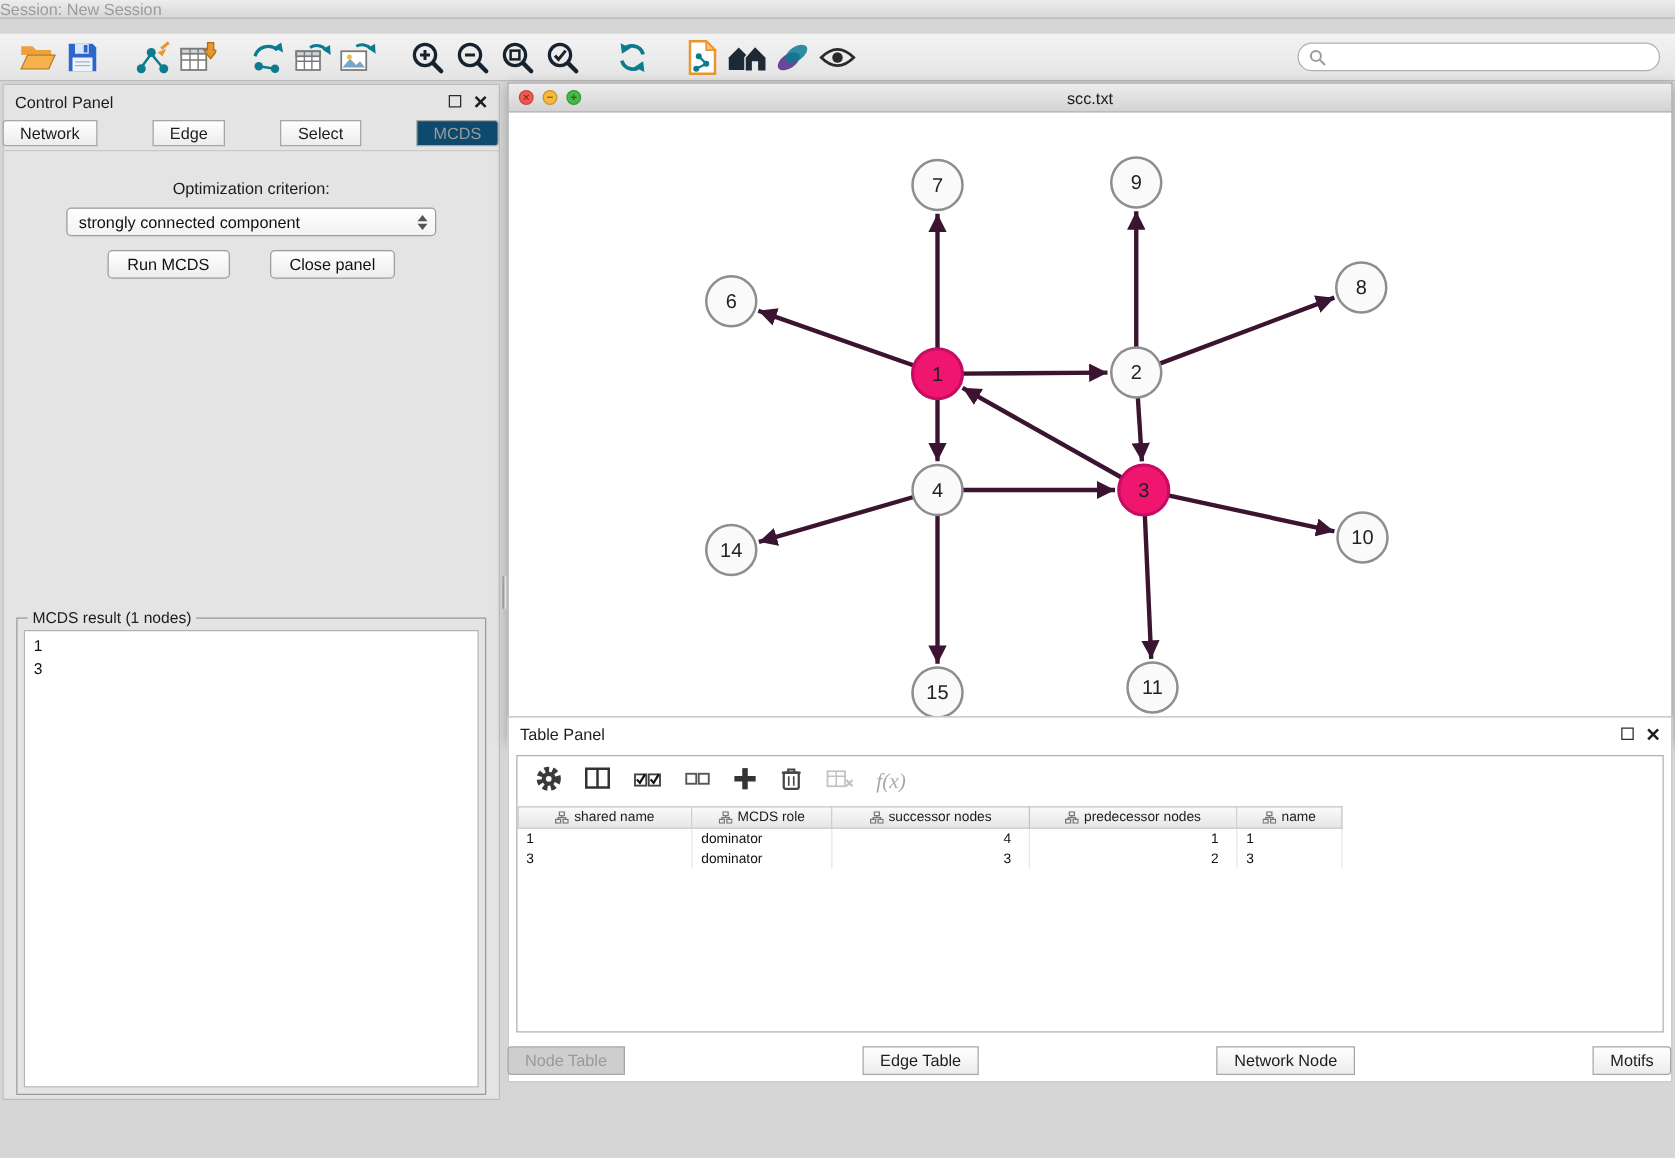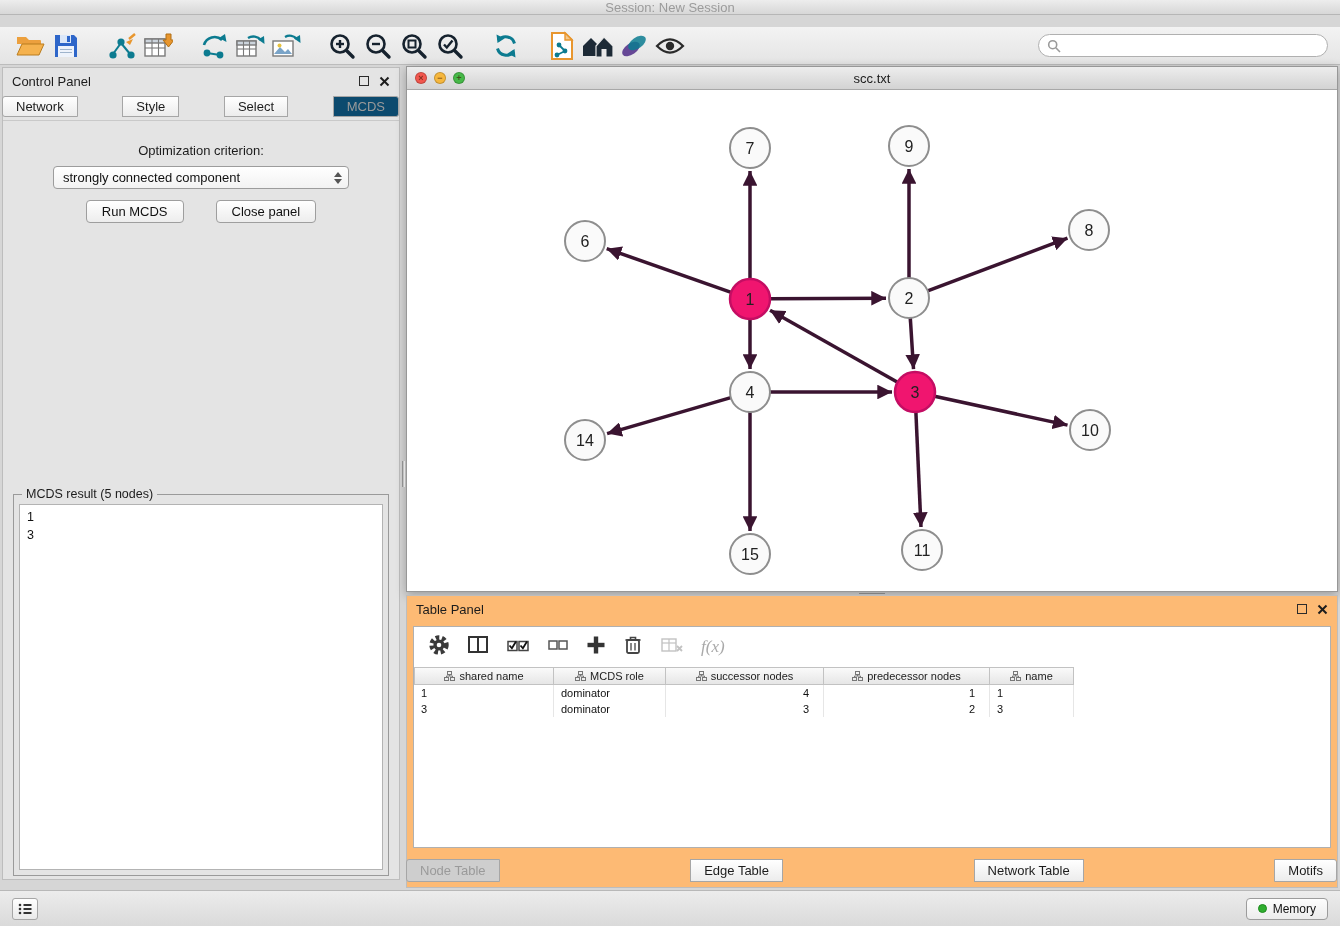--- a/index.html
+++ b/index.html
@@ -1,21 +1,21 @@
 <!DOCTYPE html>
 <html><head>
 <meta charset="utf-8">
 <style>
   *{box-sizing:border-box;margin:0;padding:0}
   html,body{width:1340px;height:926px}
   body{font-family:"Liberation Sans",sans-serif;background:#d6d6d6;position:relative;overflow:hidden;-webkit-font-smoothing:antialiased}
   .app{position:absolute;inset:0}
 
   
-  .titlebar{position:absolute;left:0;top:0;width:1340px;height:15px;background:linear-gradient(#ededed,#d7d7d7);border-bottom:1px solid #b6b6b6;display:flex;align-items:center;justify-content:center;font-size:13px;color:#9b9b9b}
+  .titlebar{position:absolute;left:0;top:0;width:1340px;height:15px;background:linear-gradient(#ededed,#d7d7d7);border-bottom:1px solid #b6b6b6;display:flex;align-items:center;font-size:13px;color:#9b9b9b}
 
   
   .toolbar{position:absolute;left:0;top:27px;width:1340px;height:38px;background:linear-gradient(#f3f3f3,#e4e4e4);border-bottom:1px solid #bcbcbc;display:flex;align-items:center;padding:0 12px}
   .tbicon{width:36px;height:32px;display:flex;align-items:center;justify-content:center;border-radius:4px}
   .tbgap{width:20px}
   .searchbox{margin-left:auto;width:290px;height:23px;border:1px solid #b0b0b0;border-radius:12px;background:#fff;display:flex;align-items:center;padding:0 8px;gap:5px}
   .searchbox input{border:none;outline:none;background:transparent;flex:1;font-size:12px;font-family:"Liberation Sans",sans-serif;color:#333}
 
   
   .control-panel{position:absolute;left:2px;top:67px;width:398px;height:813px;background:#e4e4e4;border:1px solid #bdbdbd}
@@ -52,21 +52,21 @@
   .net-titlebar{height:23px;background:linear-gradient(#ededed,#d3d3d3);border-bottom:1px solid #a8a8a8;display:flex;align-items:center;position:relative}
   .traffic{display:flex;gap:7px;margin-left:8px;z-index:2}
   .tl{width:12px;height:12px;border-radius:50%;display:flex;align-items:center;justify-content:center;font-size:9px;line-height:1;color:rgba(60,20,0,.6);font-weight:bold;border:0.5px solid rgba(0,0,0,.2)}
   .tl.red{background:#f2574e}
   .tl.yellow{background:#f6b73d}
   .tl.green{background:#46b948}
   .net-title{position:absolute;left:0;right:0;text-align:center;font-size:13px;color:#1a1a1a}
   svg.graph{display:block;width:930px;height:501px;background:#fff}
 
   
-  .table-panel{position:absolute;left:406px;top:595px;width:932px;height:293px;background:#fdba74;border:1px solid #bdbdbd}
+  .table-panel{position:absolute;left:406px;top:573px;width:932px;height:293px;background:#ffffff;border:1px solid #bdbdbd}
   .tp-body{position:absolute;left:6px;right:6px;top:30px;height:222px;background:#fff;border:1px solid #b0b0b0;overflow:hidden}
   .tp-toolbar{height:40px;display:flex;align-items:center;padding:0 14px;gap:17px}
   .tp-colheads{display:flex;height:18px}
   .tcol{display:flex;align-items:center;justify-content:center;gap:4px;font-size:11px;color:#1c1c1c;border:1px solid #c2c2c2;border-left:none;background:linear-gradient(#fafafa,#e6e6e6);white-space:nowrap;overflow:hidden}
   .tcol:first-child{border-left:1px solid #c2c2c2}
   .c0{width:140px}.c1{width:112px}.c2{width:158px}.c3{width:166px}.c4{width:84px}
   .trow{display:flex;height:16px;font-size:11px;color:#111;align-items:center}
   .tc{height:16px;line-height:16px;padding:0 7px;border-right:1px solid #e6e6e6;white-space:nowrap;overflow:hidden}
   .tc.num{text-align:right;padding-right:14px}
   .fx-label{font-family:"Liberation Serif",serif;font-style:italic;font-size:17px;color:#a9a9a9}
@@ -245,39 +245,39 @@
       <span class="panel-winbtns">
         <span class="floatbtn"></span>
         <svg class="xbtn" viewBox="0 0 11 11">
           <line x1="1.5" y1="1.5" x2="9.5" y2="9.5" stroke="#1c1c1c" stroke-width="2"></line>
           <line x1="9.5" y1="1.5" x2="1.5" y2="9.5" stroke="#1c1c1c" stroke-width="2"></line>
         </svg>
       </span>
     </div>
     <div class="cp-tabs">
       <span class="cp-tab">Network</span>
-      <span class="cp-tab">Style</span>
+      <span class="cp-tab">Edge</span>
       <span class="cp-tab">Select</span>
       <span class="cp-tab active">MCDS</span>
     </div>
     <div class="cp-divider"></div>
     <div class="opt-label">Optimization criterion:</div>
     <div class="cp-select">
       <span>strongly connected component</span>
       <span class="sel-arrows">
         <span class="tri-up"></span>
           <span class="tri-down"></span>
       </span>
     </div>
     <div class="cp-buttons">
       <button class="btn">Run MCDS</button>
       <button class="btn">Close panel</button>
     </div>
     <div class="result-group">
-      <span class="result-legend">MCDS result (5 nodes)</span>
+      <span class="result-legend">MCDS result (1 nodes)</span>
       <div class="result-list">
         <div class="result-item">1</div>
         <div class="result-item">3</div>
       </div>
     </div>
   </div>
 
   <div class="v-splitter">
       <span class="v-grip"></span>
     </div>
@@ -487,35 +487,19 @@
         <span class="tc c0">3</span>
         <span class="tc c1">dominator</span>
         <span class="tc c2 num">3</span>
         <span class="tc c3 num">2</span>
         <span class="tc c4">3</span>
       </div>
     </div>
     <div class="tp-tabs">
       <span class="tp-tab active">Node Table</span>
       <span class="tp-tab">Edge Table</span>
-      <span class="tp-tab">Network Table</span>
+      <span class="tp-tab">Network Node</span>
       <span class="tp-tab">Motifs</span>
     </div>
   </div>
 
-  <div class="statusbar">
-    <span class="listbtn">
-      <svg width="14" height="12" viewBox="0 0 14 12">
-        <circle cx="2" cy="2" r="1.3" fill="#333"></circle>
-          <rect x="5.5" y="1" width="8" height="2" fill="#333"></rect>
-        <circle cx="2" cy="6" r="1.3" fill="#333"></circle>
-          <rect x="5.5" y="5" width="8" height="2" fill="#333"></rect>
-        <circle cx="2" cy="10" r="1.3" fill="#333"></circle>
-          <rect x="5.5" y="9" width="8" height="2" fill="#333"></rect>
-      </svg>
-    </span>
-    <span class="memory-btn">
-      <span class="memdot"></span>
-      <span>Memory</span>
-    </span>
-  </div>
 
 </div>
 
 </body></html>

